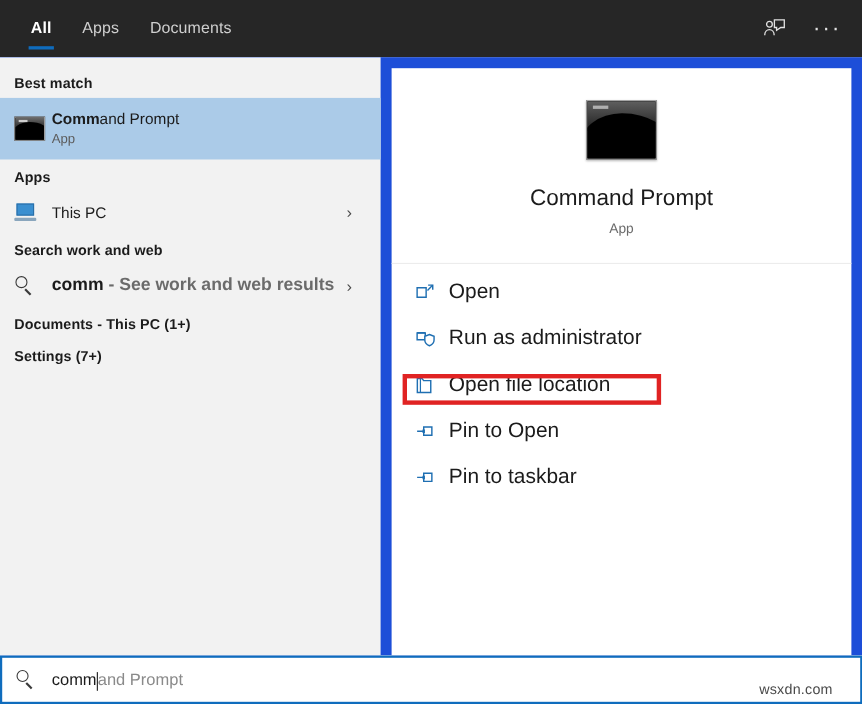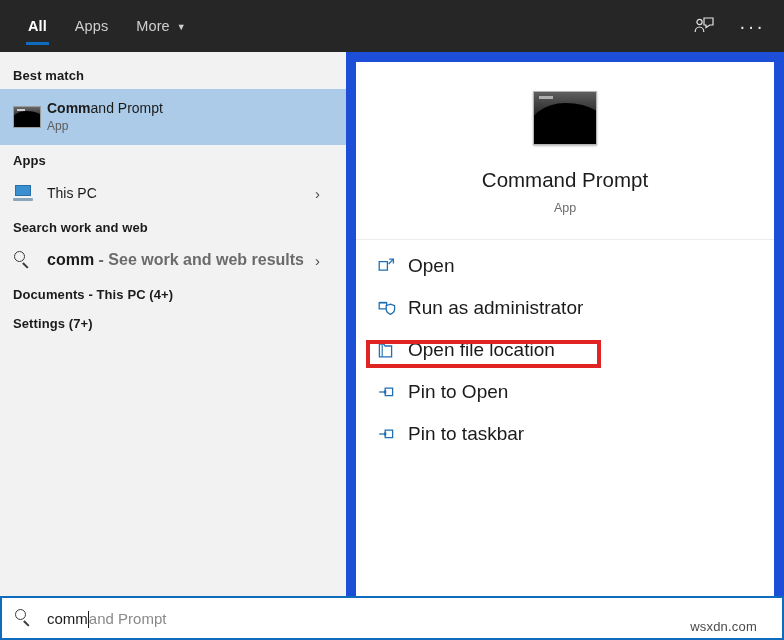--- a/index.html
+++ b/index.html
@@ -403,26 +403,25 @@
 
       <div class="nav-tab active">
         <span>All</span>
         <span class="underline"></span>
       </div>
 
       <div class="nav-tab">
         <span>Apps</span>
       </div>
 
-
-
       <div class="nav-tab">
-        <span>More</span>
-        <span class="caret">▼</span>
-      </div>
+        <span>Documents</span>
+      </div>
+
+
 
     </div>
 
     <div class="topbar-right">
       <div class="topbar-icon-btn">
         <svg width="22" height="20" viewBox="0 0 22 20" fill="none">
           <circle cx="6.5" cy="6" r="2.6" stroke="#e2e2e2" stroke-width="1.2"></circle>
           <path d="M2.2 16c0-3 2-5 4.3-5s4.3 2 4.3 5" stroke="#e2e2e2" stroke-width="1.2" fill="none"></path>
           <path d="M11 2h9v7h-3.2L13 11.6V9h-2V2z" stroke="#e2e2e2" stroke-width="1.2" fill="none"></path>
         </svg>
@@ -474,21 +473,21 @@
               <div class="ring"></div>
               <div class="handle"></div>
             </div>
         </div>
         <div class="row-text">
           <div class="web-query-text"><span>comm</span><span class="muted"> - See work and web results</span></div>
         </div>
         <div class="row-chevron">›</div>
       </div>
 
-      <div class="section-head">Documents - This PC (4+)</div>
+      <div class="section-head">Documents - This PC (1+)</div>
 
       <div class="section-head">Settings (7+)</div>
 
     </div>
 
     <div class="preview-wrap">
       <div class="preview-card">
 
         <div class="preview-header">
           <div class="big-cmd-icon">

